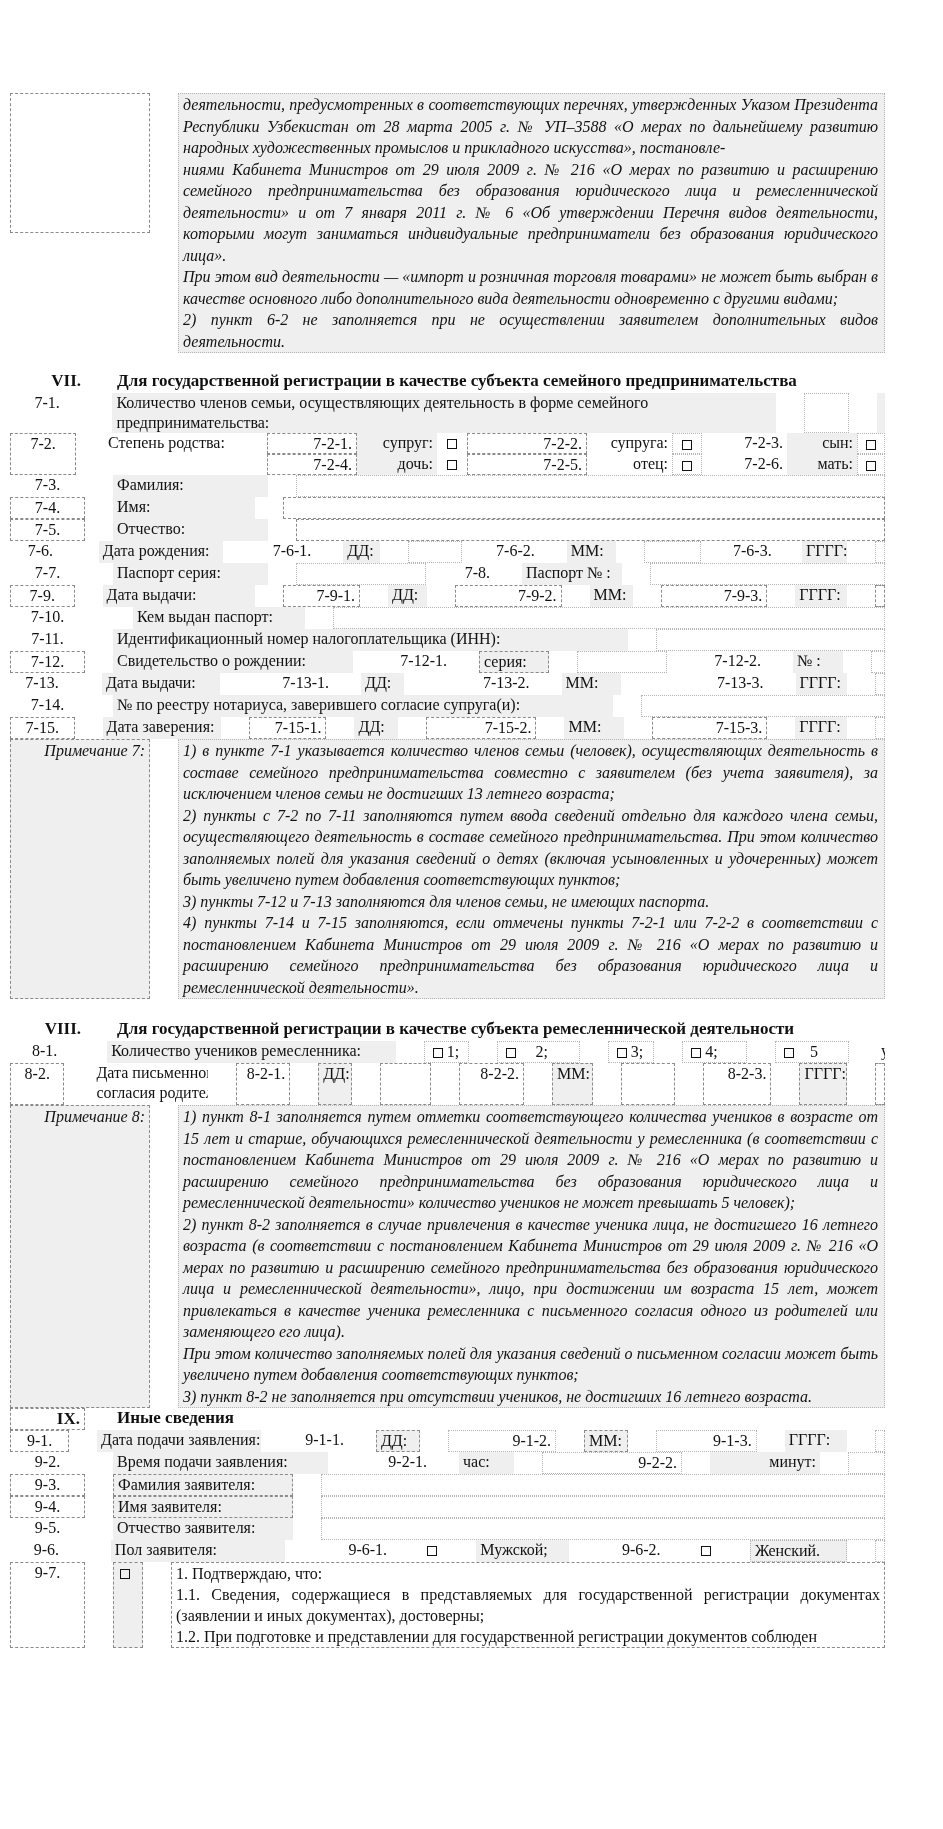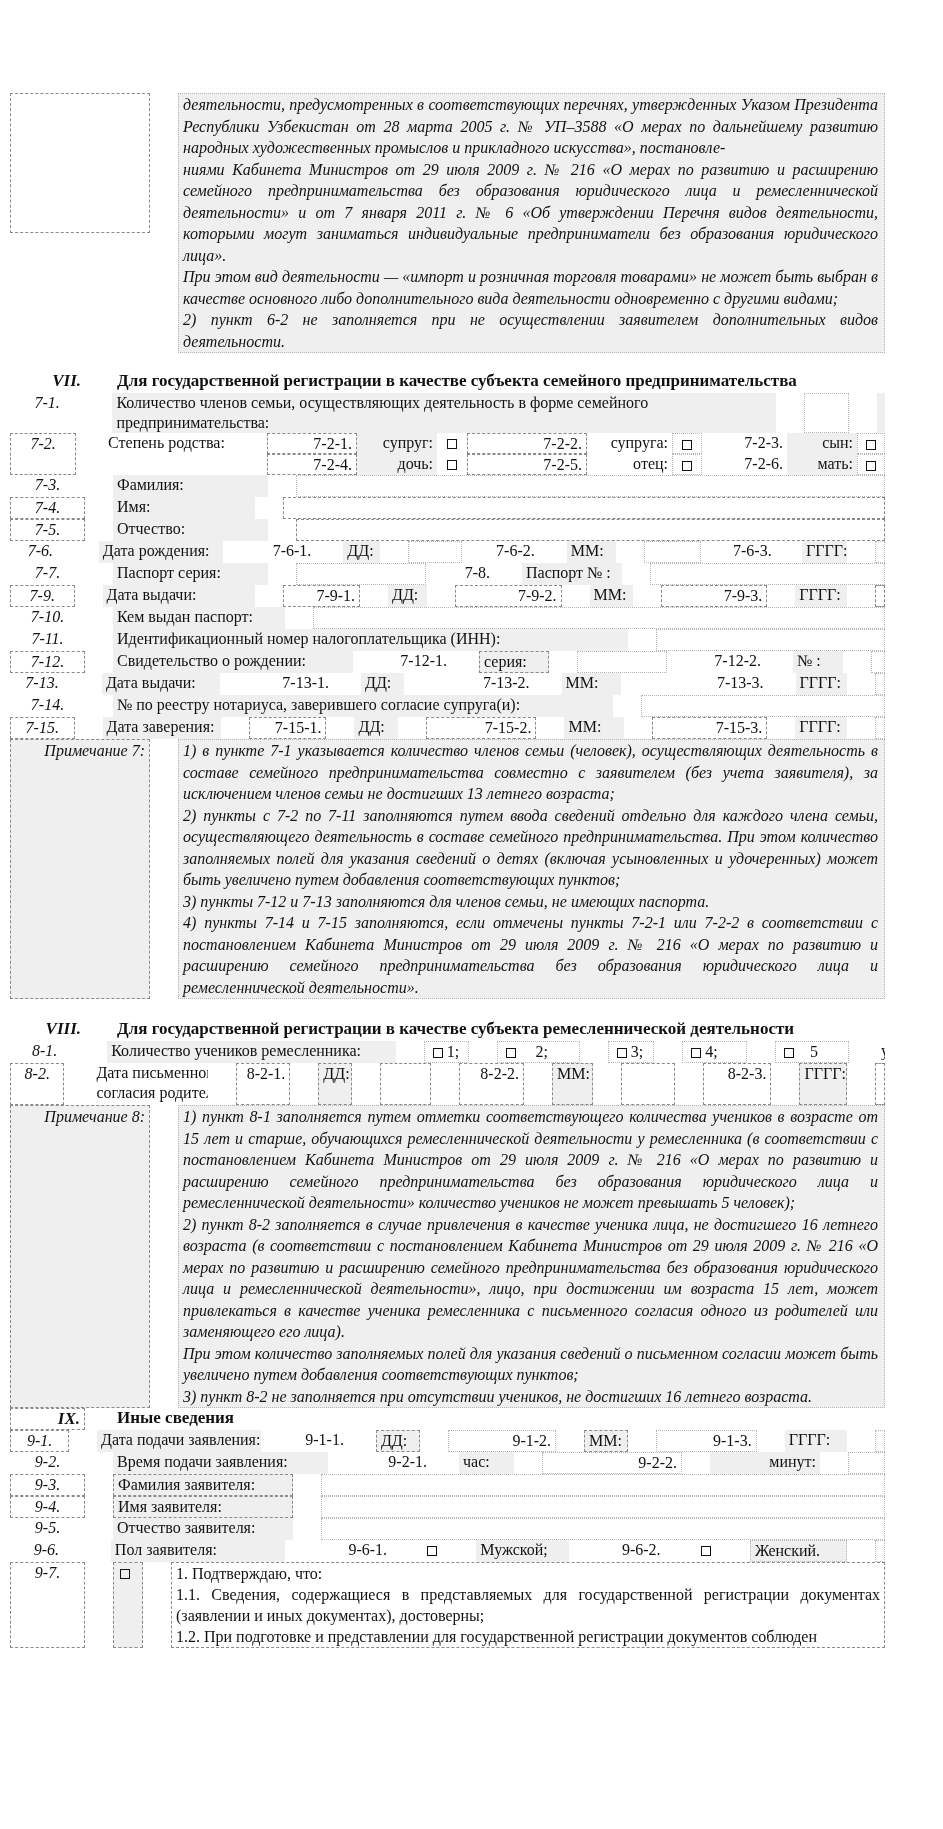--- a/index.html
+++ b/index.html
@@ -1,20 +1,20 @@
 <!DOCTYPE html>
 <html><head>
 <meta charset="utf-8">
 <style>
   html,body{margin:0;padding:0;background:#fff;}
   body{width:943px;height:1829px;position:relative;overflow:hidden;font-family:"Liberation Serif","DejaVu Serif",serif;color:#111;}
   .page{position:absolute;left:10px;top:93px;width:875px;}
   .row{display:flex;align-items:stretch;width:875px;box-sizing:border-box;gap:28px;}
   .cell{box-sizing:border-box;font-size:16px;line-height:20px;padding:0 4px;white-space:nowrap;overflow:hidden;}
-  .num{width:75px;text-align:center;font-style:italic;}
+  .num{width:75px;text-align:center;}
   .g{background:#efefef;}
   .bd{border:1px dashed #8a8a8a;}
   .bdot{border:1px dotted #b5b5b5;}
   .r{text-align:right;}
   .note{font-style:italic;font-size:16px;line-height:21.5px;text-align:justify;white-space:normal;padding:0 6px 0 4px;}
   .sec{font-weight:bold;font-size:17px;height:22px;line-height:22px;}
   .cb{display:inline-block;width:10px;height:10px;border:1.4px solid #111;vertical-align:middle;margin:0 4px;box-sizing:border-box;}
   .cbcell{text-align:center;}
   .flex1{flex:1;}
   .wrap{white-space:normal;}
@@ -123,21 +123,21 @@
     <div class="cell g" style="width:45px;">ДД:</div>
     <div class="cell r bd" style="width:125px;">7-9-2.</div>
     <div class="cell g" style="width:50px;">ММ:</div>
     <div class="cell r bd" style="width:125px;">7-9-3.</div>
     <div class="cell g" style="width:60px;">ГГГГ:</div>
     <div class="cell flex1 bd"></div>
   </div>
 
   <div class="row" style="height:22px;">
     <div class="cell num">7-10.</div>
-    <div class="cell g" style="width:172px;">Кем выдан паспорт:</div>
+    <div class="cell g" style="width:172px;margin-left:20px;">Кем выдан паспорт:</div>
     <div class="cell flex1 bdot"></div>
   </div>
 
   <div class="row" style="height:22px;">
     <div class="cell num">7-11.</div>
     <div class="cell g" style="width:515px;">Идентификационный номер налогоплательщика (ИНН):</div>
     <div class="cell flex1 bdot"></div>
   </div>
 
   <div class="row" style="height:22px;">

